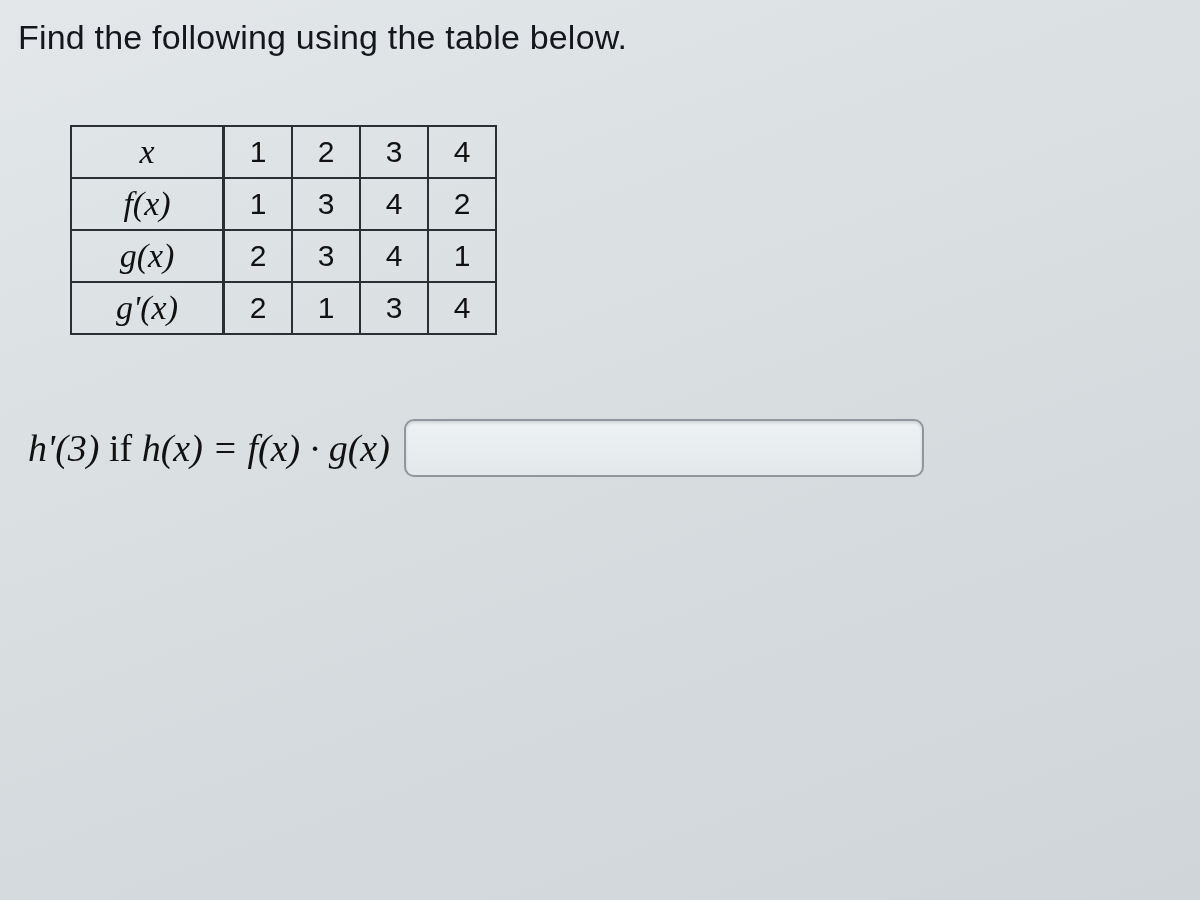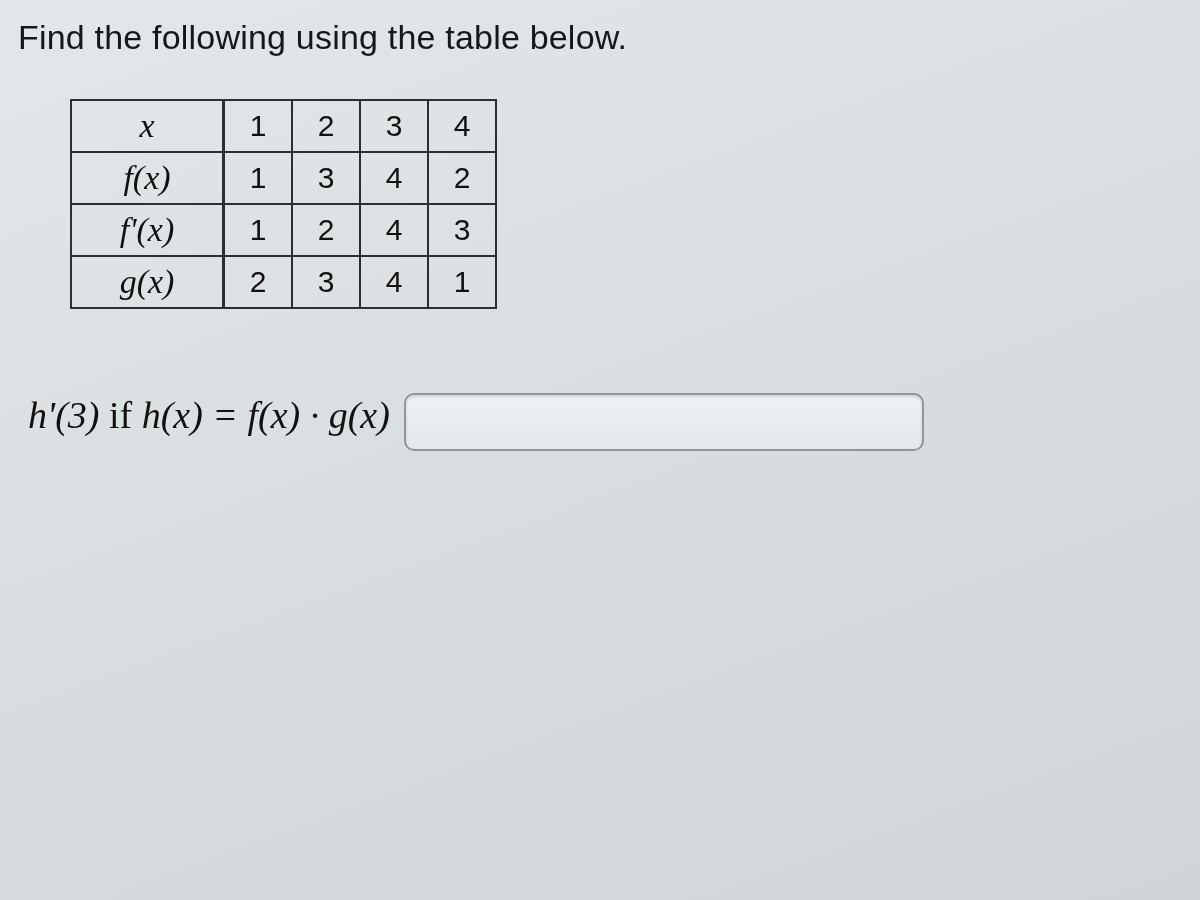--- a/index.html
+++ b/index.html
@@ -16,21 +16,21 @@
     padding: 18px 10px 10px 18px;
     width: 100%;
     height: 100%;
     box-sizing: border-box;
   }
   .prompt-text {
     font-family: Verdana, Geneva, sans-serif;
     font-size: 34px;
     letter-spacing: 0.2px;
     color: #15171c;
-    margin-bottom: 42px;
+    margin-bottom: 68px;
   }
   .data-table {
     border-collapse: collapse;
     margin-left: 52px;
     margin-bottom: 84px;
   }
   .data-table td, .data-table th {
     border: 2px solid #2b2f34;
     text-align: center;
     font-size: 34px;
@@ -51,20 +51,21 @@
     border-right-width: 3px;
   }
   .questions {
     display: flex;
     flex-direction: column;
     gap: 50px;
     padding-left: 10px;
   }
   .qrow {
     display: flex;
+    align-items: center;
     gap: 14px;
   }
   .qlabel {
     font-size: 38px;
     font-style: italic;
     font-family: "Times New Roman", serif;
     white-space: nowrap;
   }
   .qlabel .upright {
     font-style: normal;
@@ -117,32 +118,32 @@
         <td class="val">4</td>
       </tr>
       <tr>
         <td class="row-label firstcol-sep">f(x)</td>
         <td class="val">1</td>
         <td class="val">3</td>
         <td class="val">4</td>
         <td class="val">2</td>
       </tr>
       <tr>
-        <td class="row-label firstcol-sep">f'(x)</td>
-        <td class="val">1</td>
-        <td class="val">2</td>
-        <td class="val">4</td>
-        <td class="val">3</td>
-      </tr>
-      <tr>
         <td class="row-label firstcol-sep">g(x)</td>
         <td class="val">2</td>
         <td class="val">3</td>
         <td class="val">4</td>
         <td class="val">1</td>
+      </tr>
+      <tr>
+        <td class="row-label firstcol-sep">g'(x)</td>
+        <td class="val">2</td>
+        <td class="val">1</td>
+        <td class="val">3</td>
+        <td class="val">4</td>
       </tr>
     </tbody>
   </table>
 
   <div class="questions">
 
     <div class="qrow">
       <span class="qlabel">
         <span>h'(3)</span><span class="upright"> if </span><span>h(x) = f(x) · g(x)</span>
       </span>

